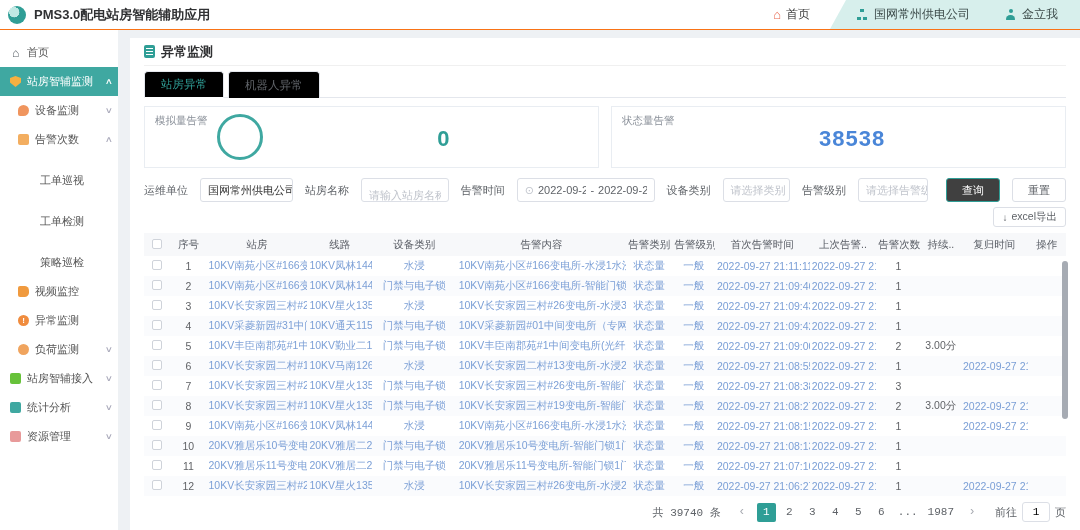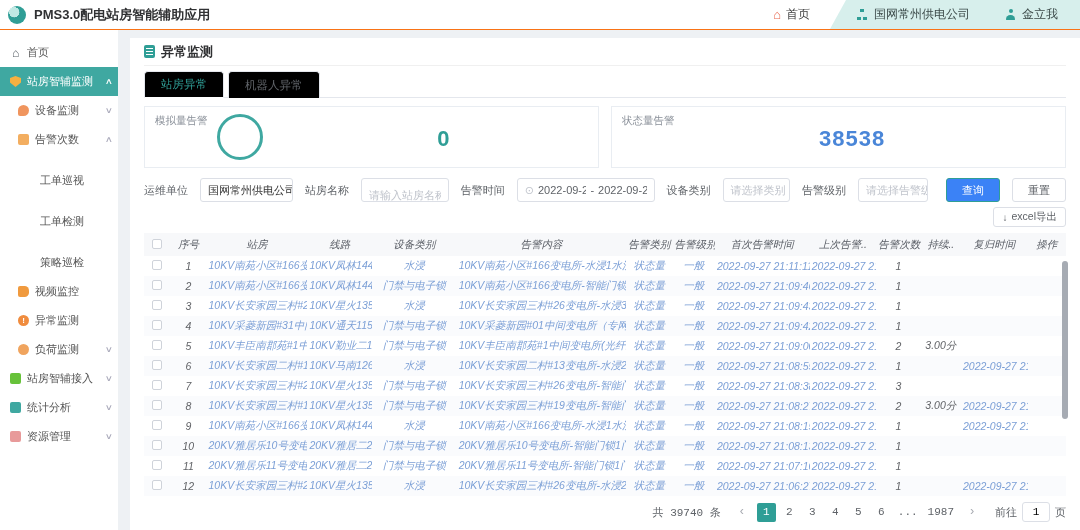--- a/index.html
+++ b/index.html
@@ -78,29 +78,29 @@
   .w-unit { width:130px; }
   .w-station { width:122px;align-items:flex-end; }
   .w-date { width:196px; gap:4px; color:#5f6368; }
   .w-date .dt { overflow:hidden; white-space:nowrap; flex:1; }
   .w-dev { width:92px; }
   .w-level { width:96px; }
   input.text-input { border:none; outline:none; width:100%; font-size:11px; font-family:inherit; color:#333; }
   input.text-input::placeholder { color:#c0c4cc; }
   .clock-icon { color:#c0c4cc; font-size:11px; }
   .btn { height:24px; border-radius:3px; display:flex; align-items:center; padding:0 15px; font-size:11px; cursor:pointer; }
-  .btn-primary { background:#3b82f6; color:#fff; border:1px solid #2f9e96; margin-left:6px; }
+  .btn-primary { background:#404040; color:#fff; border:1px solid #2f9e96; margin-left:6px; }
   .btn-plain { background:#fff; color:#5f6368; border:1px solid #dcdfe6; }
   .export-row { display:flex; justify-content:flex-end; margin-top:5px; }
   .btn-export { height:20px; border:1px solid #dcdfe6; border-radius:3px; display:flex; align-items:center;
     gap:4px; padding:0 8px; font-size:10.5px; color:#5f6368; cursor:pointer; background:#fff; }
   .dl-icon { font-size:10px; color:#5f6368; }
 
   
-  .table-wrap { margin-top:6px; position:relative;font-style:italic; }
+  .table-wrap { margin-top:6px; position:relative; }
   table { width:100%; border-collapse:collapse; table-layout:fixed; font-size:10.5px; }
   th { background:#f7f8fa; color:#5a5e66; font-weight:normal; height:23px; padding:0 2px;
     overflow:hidden; white-space:nowrap; }
   td { height:20px; text-align:center; color:#606266; overflow:hidden; white-space:nowrap; padding:0 2px; }
   tbody tr:nth-child(even) td { background:#fafbfd; }
   .link { color:#7b9fd6; }
   .checkbox { display:inline-block; width:10px; height:10px; border:1px solid #cfd3da; border-radius:2px; background:#fff; cursor:pointer; }
   .scroll-thumb { position:absolute; right:-2px; top:28px; width:6px; height:158px; background:#a6abb3; border-radius:3px; cursor:pointer; }
 
   

